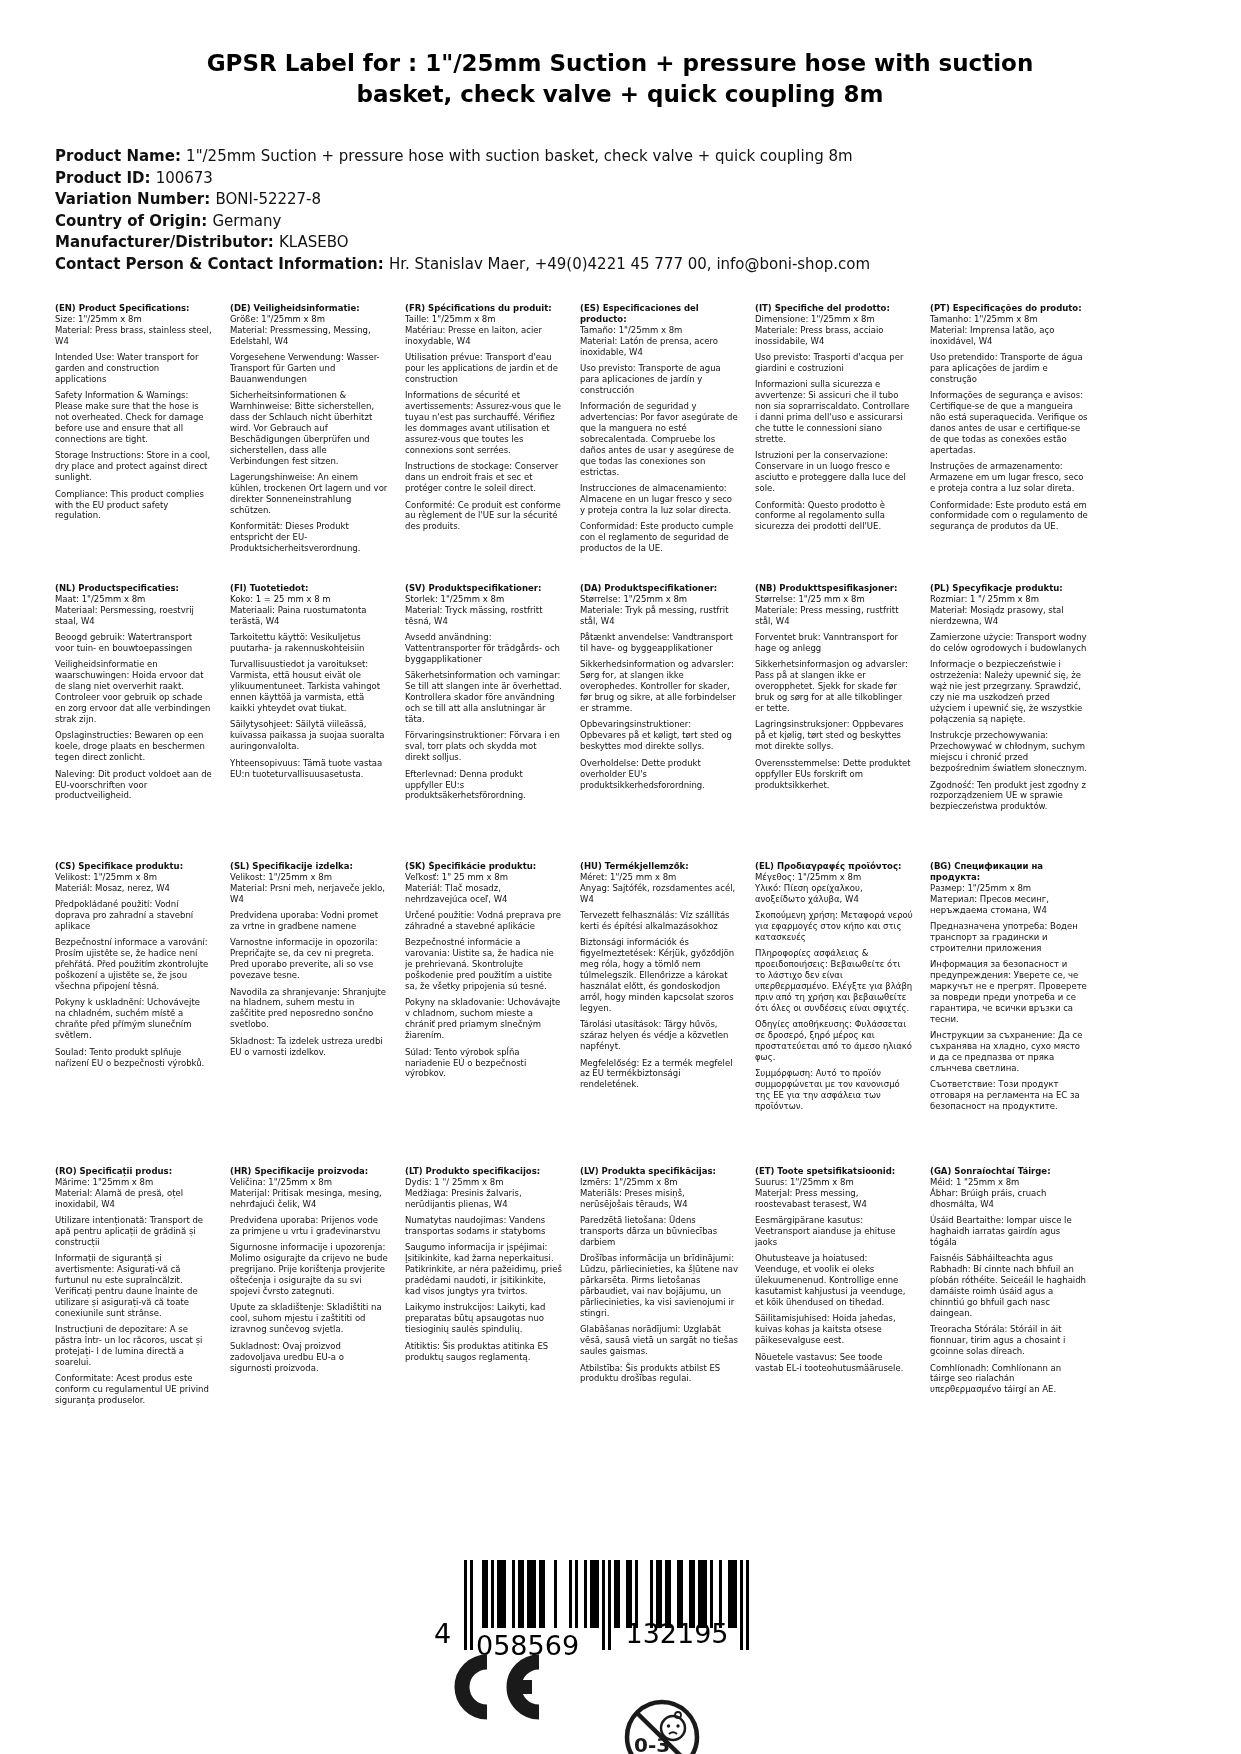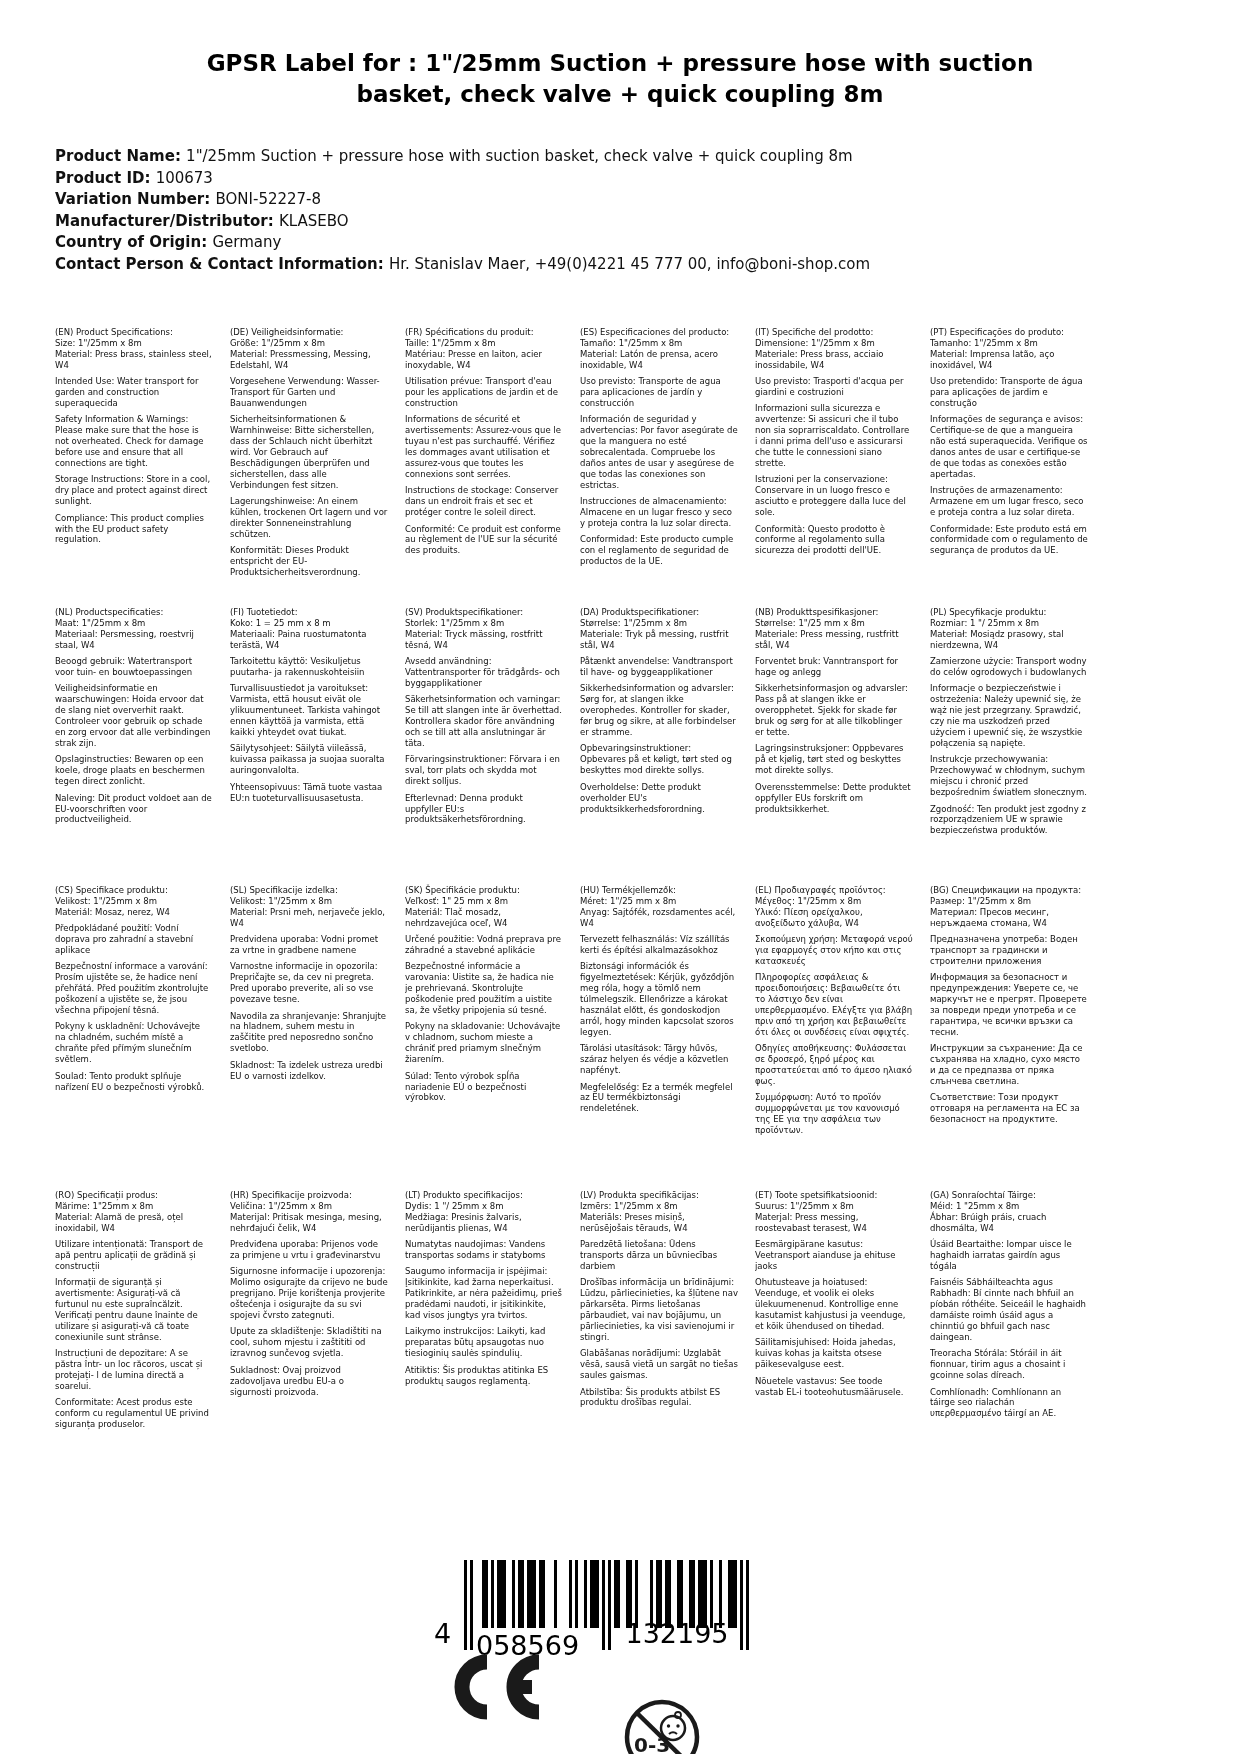--- a/index.html
+++ b/index.html
@@ -8,21 +8,21 @@
   .title{position:absolute;top:48px;left:170px;width:900px;text-align:center;
          font-size:23px;line-height:31px;font-weight:bold;color:#000;}
   .product-info{position:absolute;top:146px;left:55px;width:1100px;
                 font-size:15px;line-height:21.5px;}
   .info-line b{font-weight:bold;}
   .info-line span{font-weight:normal;}
   .lang-grid{position:absolute;top:303px;left:55px;width:1050px;display:grid;
              grid-template-columns:repeat(6,175px);grid-template-rows:280px 278px 305px 330px;}
   .lang-cell{padding-right:17px;font-size:8.5px;line-height:10.9px;overflow:hidden;
              overflow-wrap:break-word;}
-  .lang-heading{font-weight:normal;margin-top:24px;}
+  .lang-heading{font-weight:bold;}
   .lang-p{margin:0 0 5.5px 0;}
   .lang-p.first{margin:0;}
   .barcode-wrap{position:absolute;left:464px;top:1560px;width:285px;height:92px;}
   .barcode-digit{position:absolute;font-size:27px;color:#000;font-family:"DejaVu Sans",sans-serif;}
   .bd-lead{left:-30px;top:58px;}
   .bd-left{left:12px;top:70px;width:126px;text-align:left;}
   .bd-right{left:150px;top:58px;width:126px;text-align:center;}
   .ce-mark{position:absolute;left:448px;top:1652px;}
   .age-mark{position:absolute;left:622px;top:1697px;}
 </style>
@@ -30,31 +30,31 @@
 <body>
 
 <div class="page">
 
   <div class="title">GPSR Label for : 1"/25mm Suction + pressure hose with suction basket, check valve + quick coupling 8m</div>
 
   <div class="product-info">
       <div class="info-line"><b>Product Name: </b><span> 1"/25mm Suction + pressure hose with suction basket, check valve + quick coupling 8m</span></div>
       <div class="info-line"><b>Product ID: </b><span> 100673</span></div>
       <div class="info-line"><b>Variation Number: </b><span> BONI-52227-8</span></div>
+      <div class="info-line"><b>Country of Origin: </b><span> Germany</span></div>
       <div class="info-line"><b>Manufacturer/Distributor: </b><span> KLASEBO</span></div>
-      <div class="info-line"><b>Country of Origin: </b><span> Germany</span></div>
       <div class="info-line"><b>Contact Person &amp; Contact Information: </b><span> Hr. Stanislav Maer, +49(0)4221 45 777 00, info@boni-shop.com</span></div>
     </div>
 
   <div class="lang-grid">
       <div class="lang-cell">
         <div class="lang-heading">(EN) Product Specifications:</div>
         <div class="lang-p first">Size: 1"/25mm x 8m</div>
         <div class="lang-p">Material: Press brass, stainless steel, W4</div>
-        <div class="lang-p">Intended Use: Water transport for garden and construction superaquecida</div>
+        <div class="lang-p">Intended Use: Water transport for garden and construction applications</div>
         <div class="lang-p">Safety Information &amp; Warnings: Please make sure that the hose is not overheated. Check for damage before use and ensure that all connections are tight.</div>
         <div class="lang-p">Storage Instructions: Store in a cool, dry place and protect against direct sunlight.</div>
         <div class="lang-p">Compliance: This product complies with the EU product safety regulation.</div>
       </div>
       <div class="lang-cell">
         <div class="lang-heading">(DE) Veiligheidsinformatie:</div>
         <div class="lang-p first">Größe: 1"/25mm x 8m</div>
         <div class="lang-p">Material: Pressmessing, Messing, Edelstahl, W4</div>
         <div class="lang-p">Vorgesehene Verwendung: Wasser-Transport für Garten und Bauanwendungen</div>
         <div class="lang-p">Sicherheitsinformationen &amp; Warnhinweise: Bitte sicherstellen, dass der Schlauch nicht überhitzt wird. Vor Gebrauch auf Beschädigungen überprüfen und sicherstellen, dass alle Verbindungen fest sitzen.</div>

